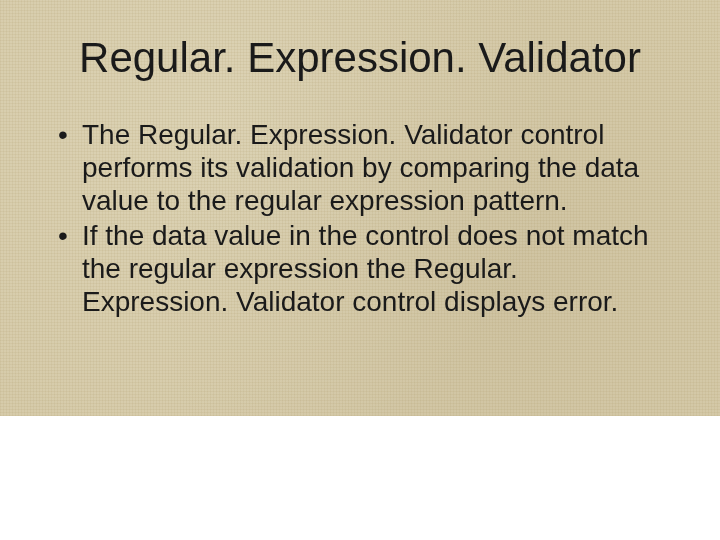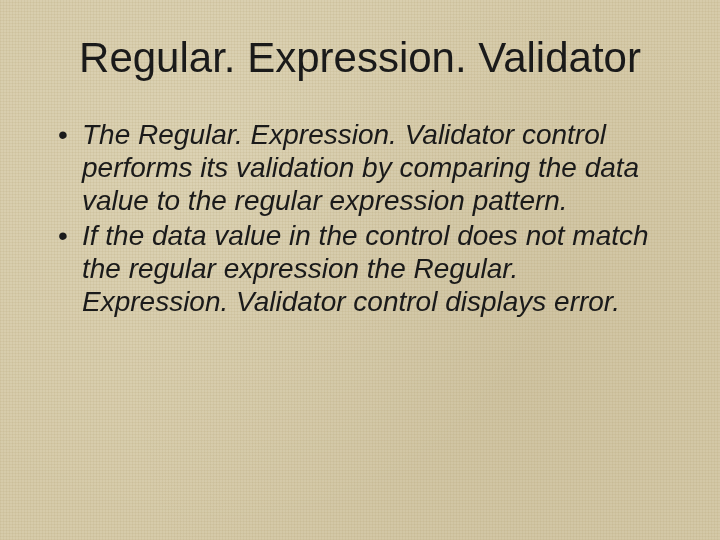--- a/index.html
+++ b/index.html
@@ -4,21 +4,21 @@
 <style>
   html, body {
     margin: 0;
     padding: 0;
     width: 720px;
     height: 540px;
     overflow: hidden;
   }
   .slide {
     width: 720px;
-    height: 540px;
+    height: 416px;
     background-color: #d6cbaa;
     background-image:
       repeating-linear-gradient(0deg, rgba(170,150,100,0.12) 0px, rgba(170,150,100,0.12) 1px, transparent 1px, transparent 3px),
       repeating-linear-gradient(90deg, rgba(170,150,100,0.12) 0px, rgba(170,150,100,0.12) 1px, transparent 1px, transparent 3px),
       radial-gradient(circle at 30% 30%, rgba(255,255,240,0.15), transparent 60%),
       radial-gradient(circle at 70% 70%, rgba(120,100,60,0.08), transparent 60%);
     box-sizing: border-box;
     padding: 34px 50px 40px 50px;
     font-family: Arial, Helvetica, sans-serif;
     color: #1a1a1a;
@@ -42,21 +42,20 @@
   }
   .dot {
     flex: 0 0 auto;
     width: 24px;
     font-size: 28px;
     line-height: 1.18;
     text-align: left;
   }
   .bt {
     flex: 1 1 auto;
-    font-style: italic;
   }
 </style>
 </head>
 <body>
 
 <div class="slide">
   <h1 class="title">Regular. Expression. Validator</h1>
   <div class="content">
     <div class="bullet">
       <div class="dot">•</div>

